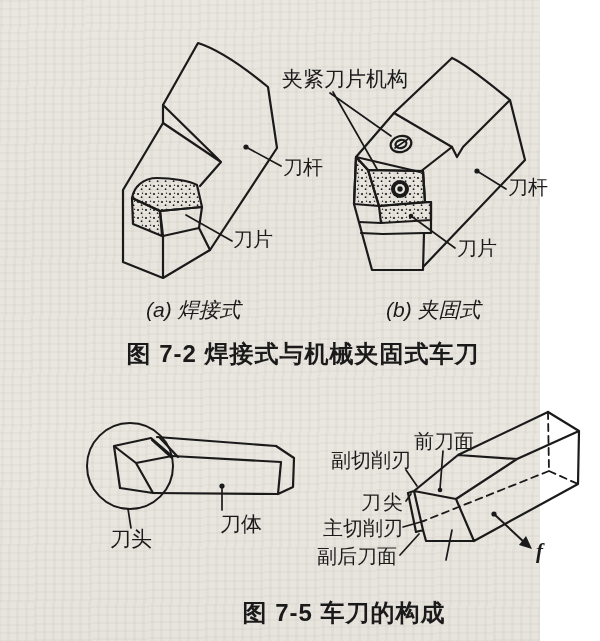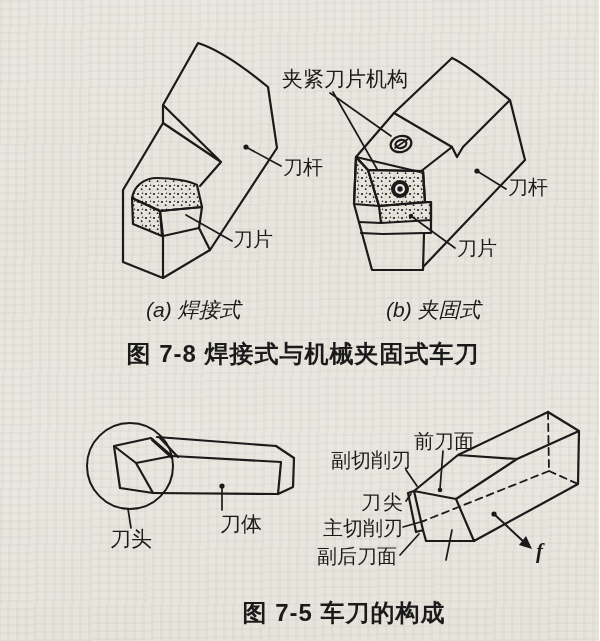--- a/index.html
+++ b/index.html
@@ -1,18 +1,18 @@
 <!DOCTYPE html>
 <html><head>
 <meta charset="utf-8">
 <style>
   html,body{margin:0;padding:0;}
   body{width:600px;height:641px;overflow:hidden;}
   #page{
-    position:relative;width:599px;height:641px;
+    position:relative;width:540px;height:641px;
     background:
       repeating-linear-gradient(91deg, rgba(120,110,95,0.05) 0 3px, rgba(0,0,0,0) 3px 9px),
       repeating-linear-gradient(179deg, rgba(140,130,115,0.06) 0 2px, rgba(0,0,0,0) 2px 8px),
       linear-gradient(180deg,#eae7e1 0%,#e8e5de 35%,#eae7e1 70%,#e7e4dd 100%);
     font-family:"Liberation Sans", sans-serif;
     color:#1a1a1a;
   }
   svg.art{position:absolute;left:0;top:0;}
   .lbl{
     position:absolute;white-space:nowrap;
@@ -126,21 +126,21 @@
 
   <span class="lbl" style="left:283px;top:156px">刀杆</span>
   <span class="lbl" style="left:233px;top:228px">刀片</span>
 
   <span class="lbl" style="left:508px;top:176px">刀杆</span>
   <span class="lbl" style="left:457px;top:237px">刀片</span>
 
   <span class="lbl subcap" style="left:146px;top:298px">(a) 焊接式</span>
   <span class="lbl subcap" style="left:386px;top:298px">(b) 夹固式</span>
 
-  <span class="lbl caption" style="left:303px;top:341px">图 7-8  焊接式与机械夹固式车刀</span>
+  <span class="lbl caption" style="left:303px;top:341px">图 7-2  焊接式与机械夹固式车刀</span>
 
   <span class="lbl lbl-lg" style="left:110px;top:527px">刀头</span>
   <span class="lbl lbl-lg" style="left:220px;top:512px">刀体</span>
 
   <span class="lbl" style="left:414px;top:430px">前刀面</span>
   <span class="lbl" style="left:331px;top:449px">副切削刃</span>
   <span class="lbl sp" style="left:361px;top:491px">刀尖</span>
   <span class="lbl" style="left:323px;top:517px">主切削刃</span>
   <span class="lbl" style="left:317px;top:545px">副后刀面</span>
   <span class="lbl feed" style="left:536px;top:540px">f</span>

